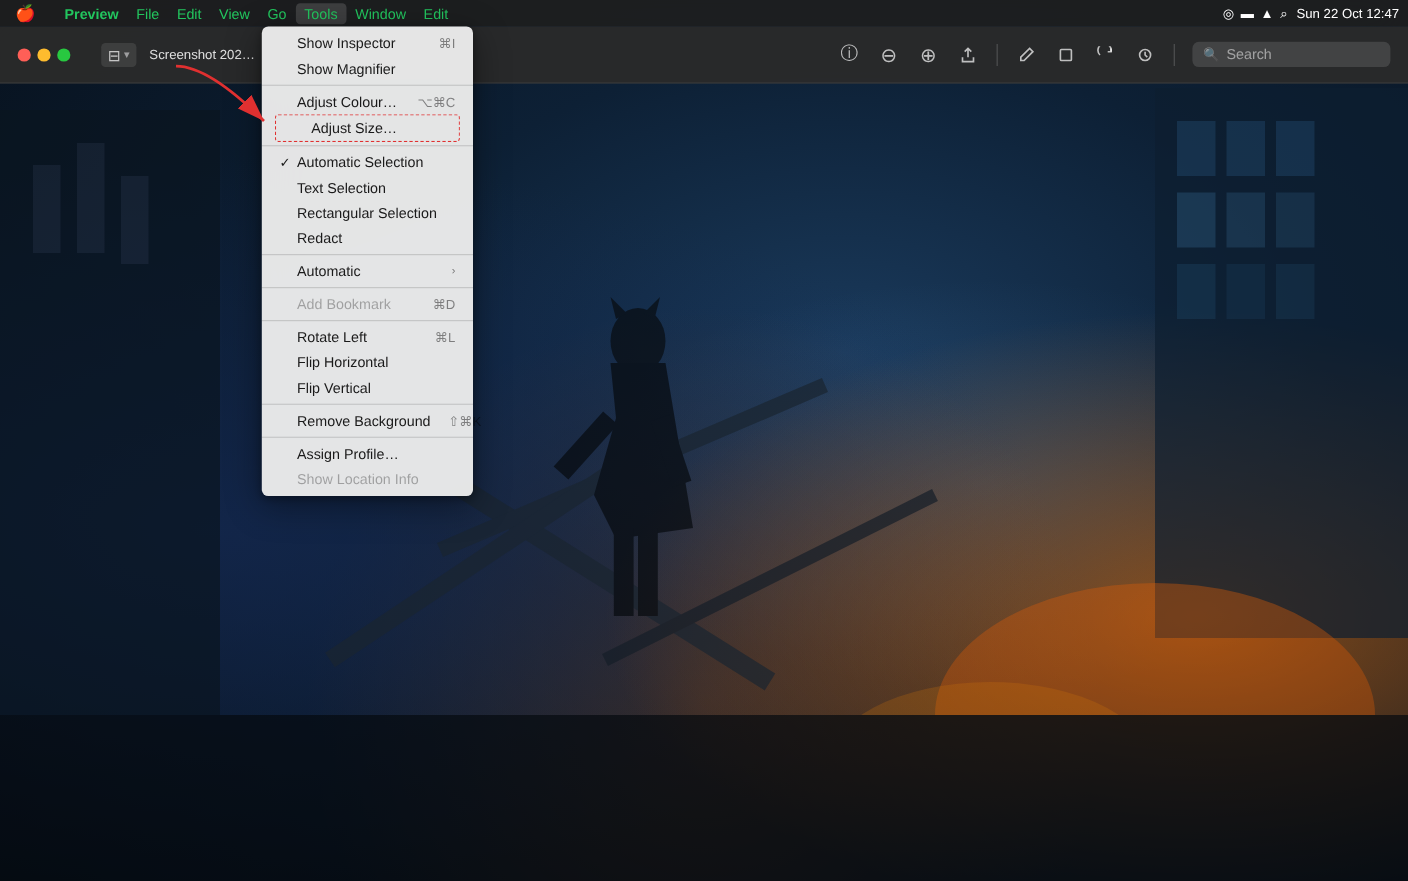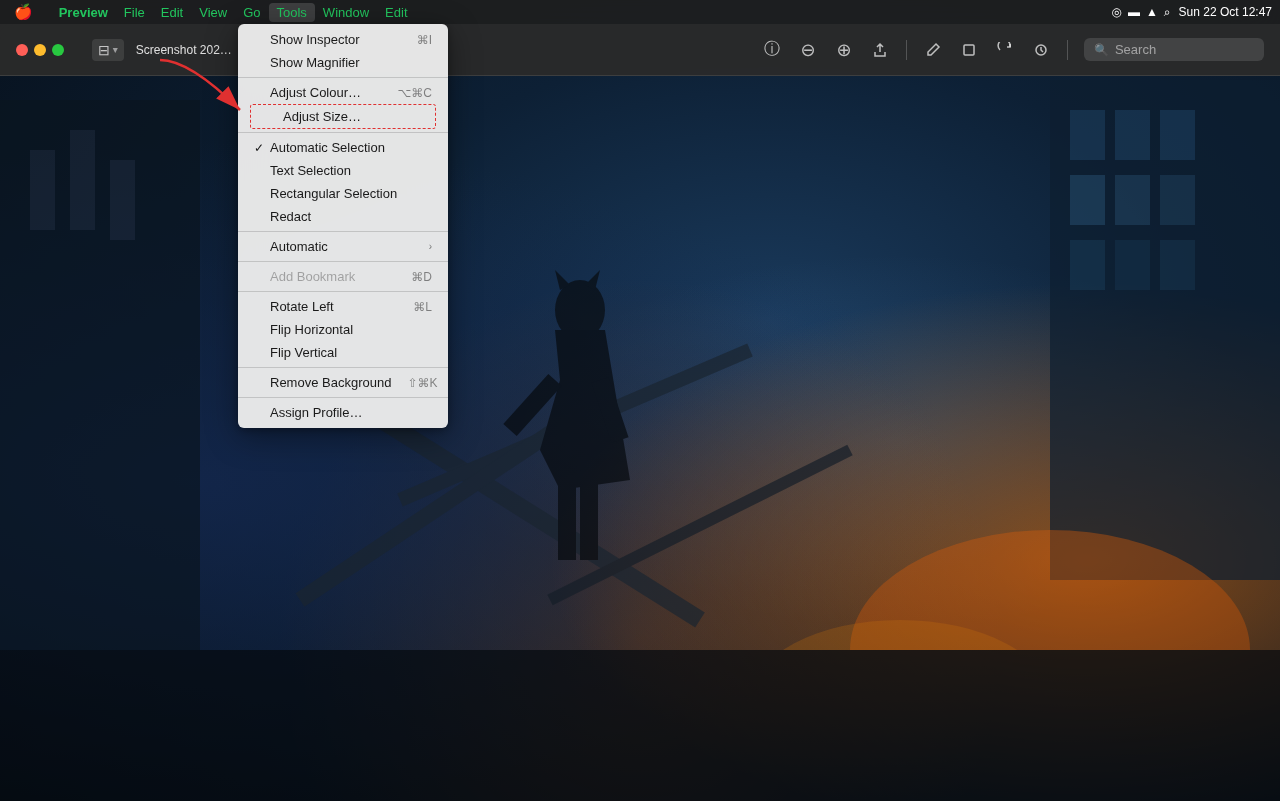--- a/index.html
+++ b/index.html
@@ -163,21 +163,21 @@
       display: flex;
       align-items: center;
       gap: 6px;
     }
 
     
     #tools-menu {
       position: absolute;
       top: 24px;
       left: 238px;
-      width: 210px;
+      width: 192px;
       background: rgba(235,235,235,0.97);
       backdrop-filter: blur(20px);
       border-radius: 6px;
       box-shadow: 0 8px 32px rgba(0,0,0,0.4), 0 2px 8px rgba(0,0,0,0.3);
       z-index: 200;
       padding: 4px 0;
       font-size: 13px;
       color: #1a1a1a;
     }
 
@@ -501,20 +501,26 @@
 
   <div class="menu-separator"></div>
 
   <div class="menu-item">
     <div class="menu-item-label">
       <span class="menu-checkmark"> </span>
       <span>Assign Profile…</span>
     </div>
   </div>
 
+  <div class="menu-item disabled">
+    <div class="menu-item-label">
+      <span class="menu-checkmark"> </span>
+      <span>Show Location Info</span>
+    </div>
+  </div>
 
 </div>
 
 <div id="red-arrow">
   <svg width="120" height="80" viewBox="0 0 120 80">
     <defs>
       <marker id="arrowhead" markerWidth="10" markerHeight="7" refX="10" refY="3.5" orient="auto">
         <polygon points="0 0, 10 3.5, 0 7" fill="#e03030"></polygon>
       </marker>
     </defs>

